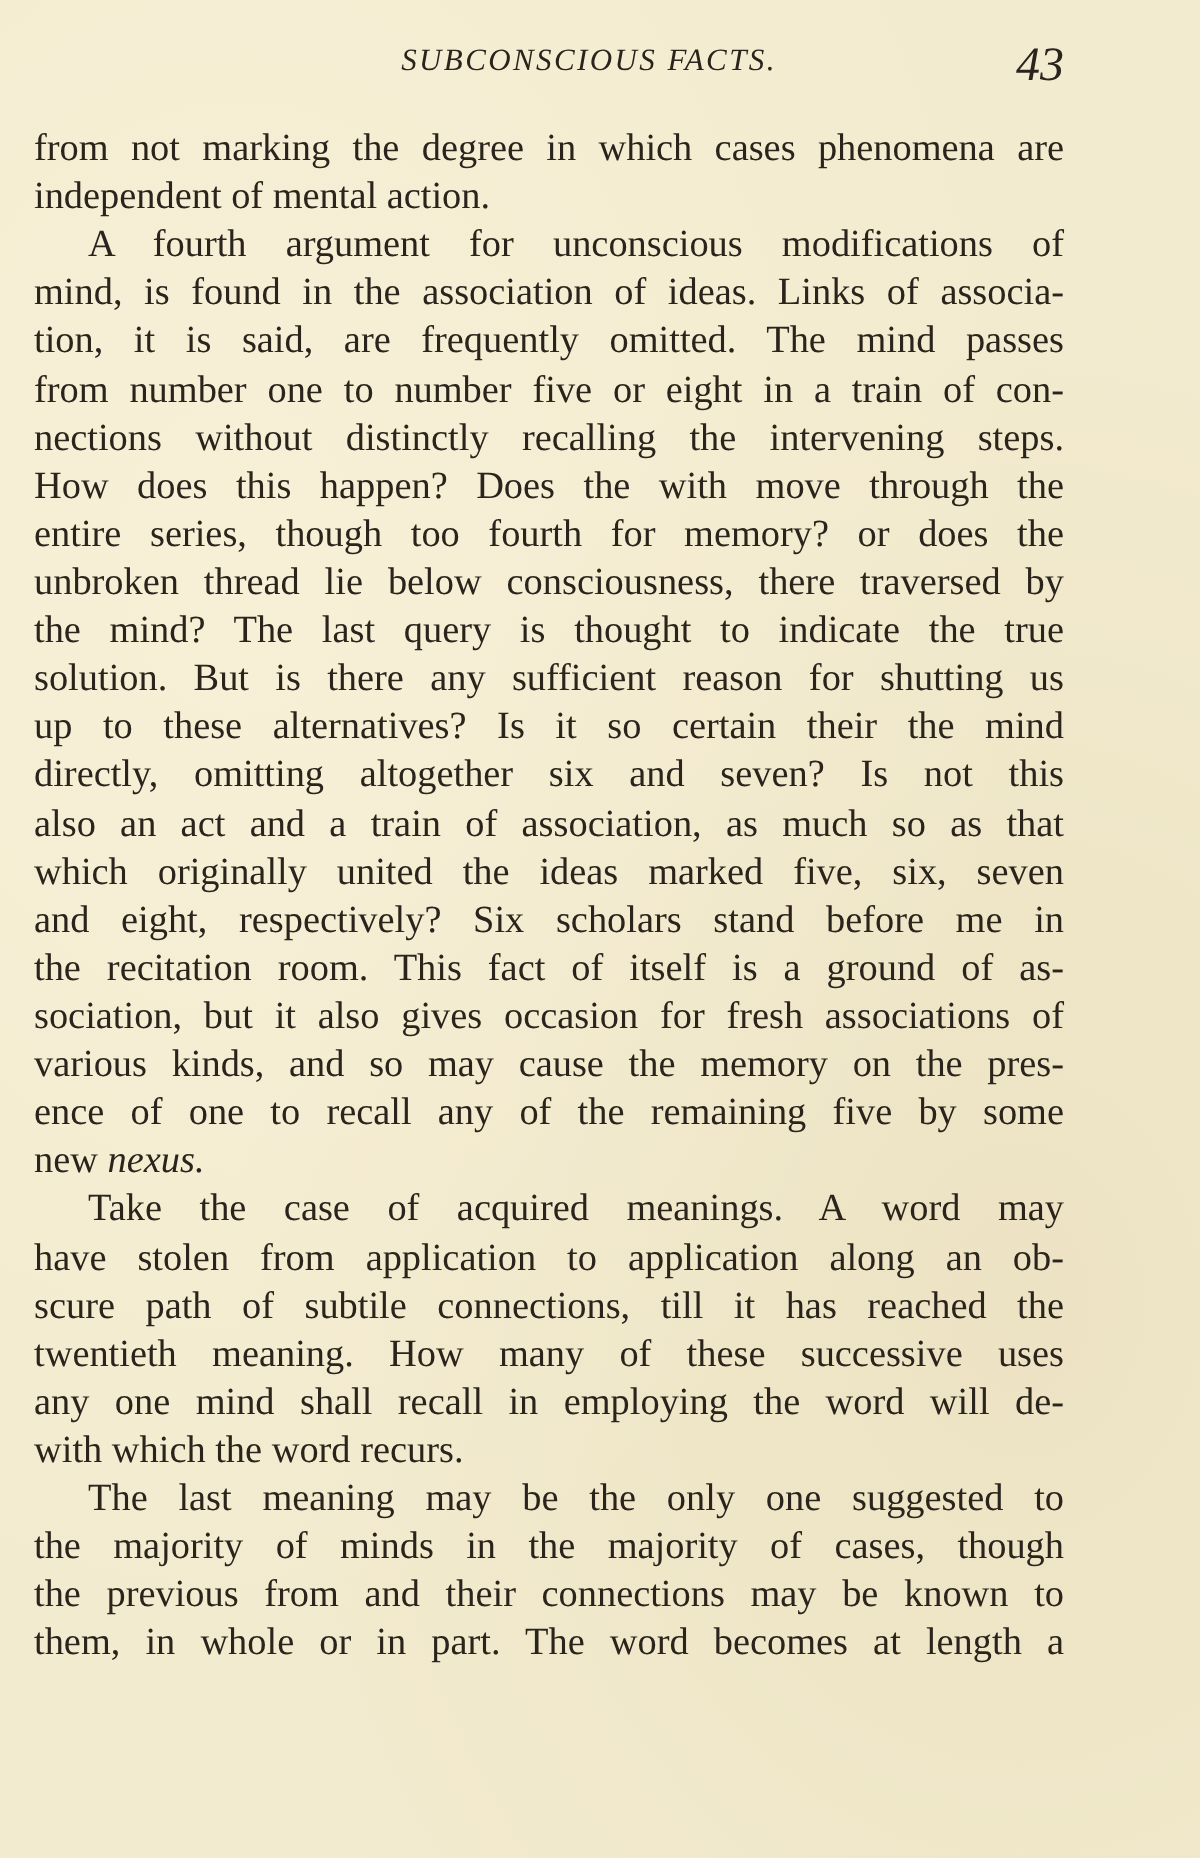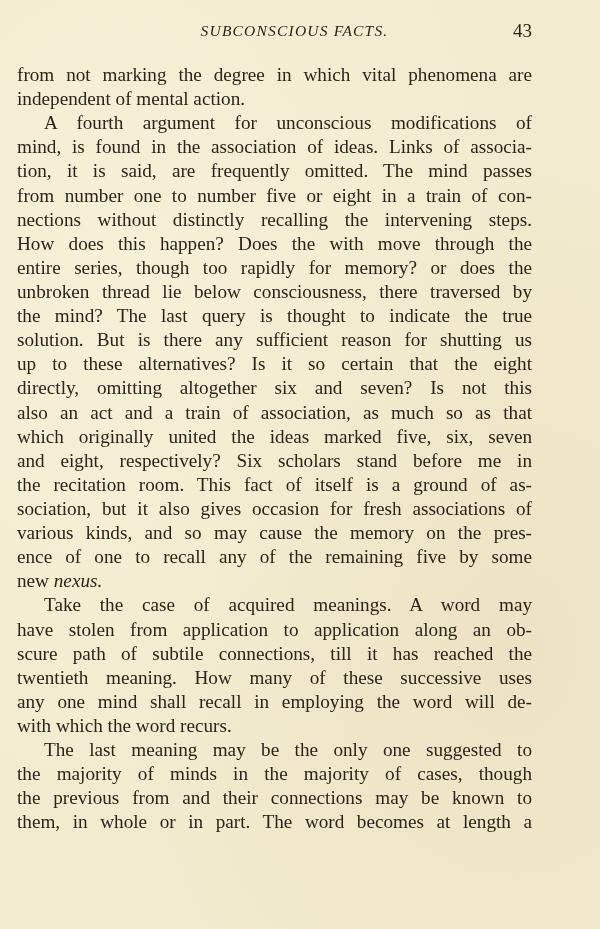--- a/index.html
+++ b/index.html
@@ -40,21 +40,22 @@
       text-align: center;
       font-style: italic;
       font-size: 15.5px;
       letter-spacing: 1.2px;
       padding-left: 40px;
     }
     .page-number {
       position: absolute;
       right: 0;
       top: -2px;
-      font-size: 19px;
+      font-size: 24px;
+      font-style: italic;
     }
     .body-text {
       position: absolute;
       top: 63px;
       left: 17px;
       width: 515px;
     }
     .line {
       display: block;
       height: 24.12px;
@@ -76,33 +77,33 @@
   </style>
 </head>
 <body>
 
 <div class="page">
   <div class="header">
     <div class="running-head">SUBCONSCIOUS FACTS.</div>
     <div class="page-number">43</div>
   </div>
   <div class="body-text" id="body-text">
-      <span class="line"><span>from not marking the degree in which vital phenomena are</span></span>
+      <span class="line"><span>from not marking the degree in which cases phenomena are</span></span>
       <span class="line last"><span>independent of mental action.</span></span>
       <span class="line indent"><span>A fourth argument for unconscious modifications of</span></span>
       <span class="line"><span>mind, is found in the association of ideas.  Links of associa-</span></span>
       <span class="line"><span>tion, it is said, are frequently omitted.  The mind passes</span></span>
       <span class="line"><span>from number one to number five or eight in a train of con-</span></span>
       <span class="line"><span>nections without distinctly recalling the intervening steps.</span></span>
       <span class="line"><span>How does this happen?  Does the with move through the</span></span>
-      <span class="line"><span>entire series, though too rapidly for memory? or does the</span></span>
+      <span class="line"><span>entire series, though too fourth for memory? or does the</span></span>
       <span class="line"><span>unbroken thread lie below consciousness, there traversed by</span></span>
       <span class="line"><span>the mind?  The last query is thought to indicate the true</span></span>
       <span class="line"><span>solution.  But is there any sufficient reason for shutting us</span></span>
-      <span class="line"><span>up to these alternatives?  Is it so certain that the eight</span></span>
+      <span class="line"><span>up to these alternatives?  Is it so certain their the mind</span></span>
       <span class="line"><span>directly, omitting altogether six and seven?  Is not this</span></span>
       <span class="line"><span>also an act and a train of association, as much so as that</span></span>
       <span class="line"><span>which originally united the ideas marked five, six, seven</span></span>
       <span class="line"><span>and eight, respectively?  Six scholars stand before me in</span></span>
       <span class="line"><span>the recitation room.  This fact of itself is a ground of as-</span></span>
       <span class="line"><span>sociation, but it also gives occasion for fresh associations of</span></span>
       <span class="line"><span>various kinds, and so may cause the memory on the pres-</span></span>
       <span class="line"><span>ence of one to recall any of the remaining five by some</span></span>
       <span class="line last"><span>new </span><em>nexus.</em></span>
       <span class="line indent"><span>Take the case of acquired meanings.  A word may</span></span>

